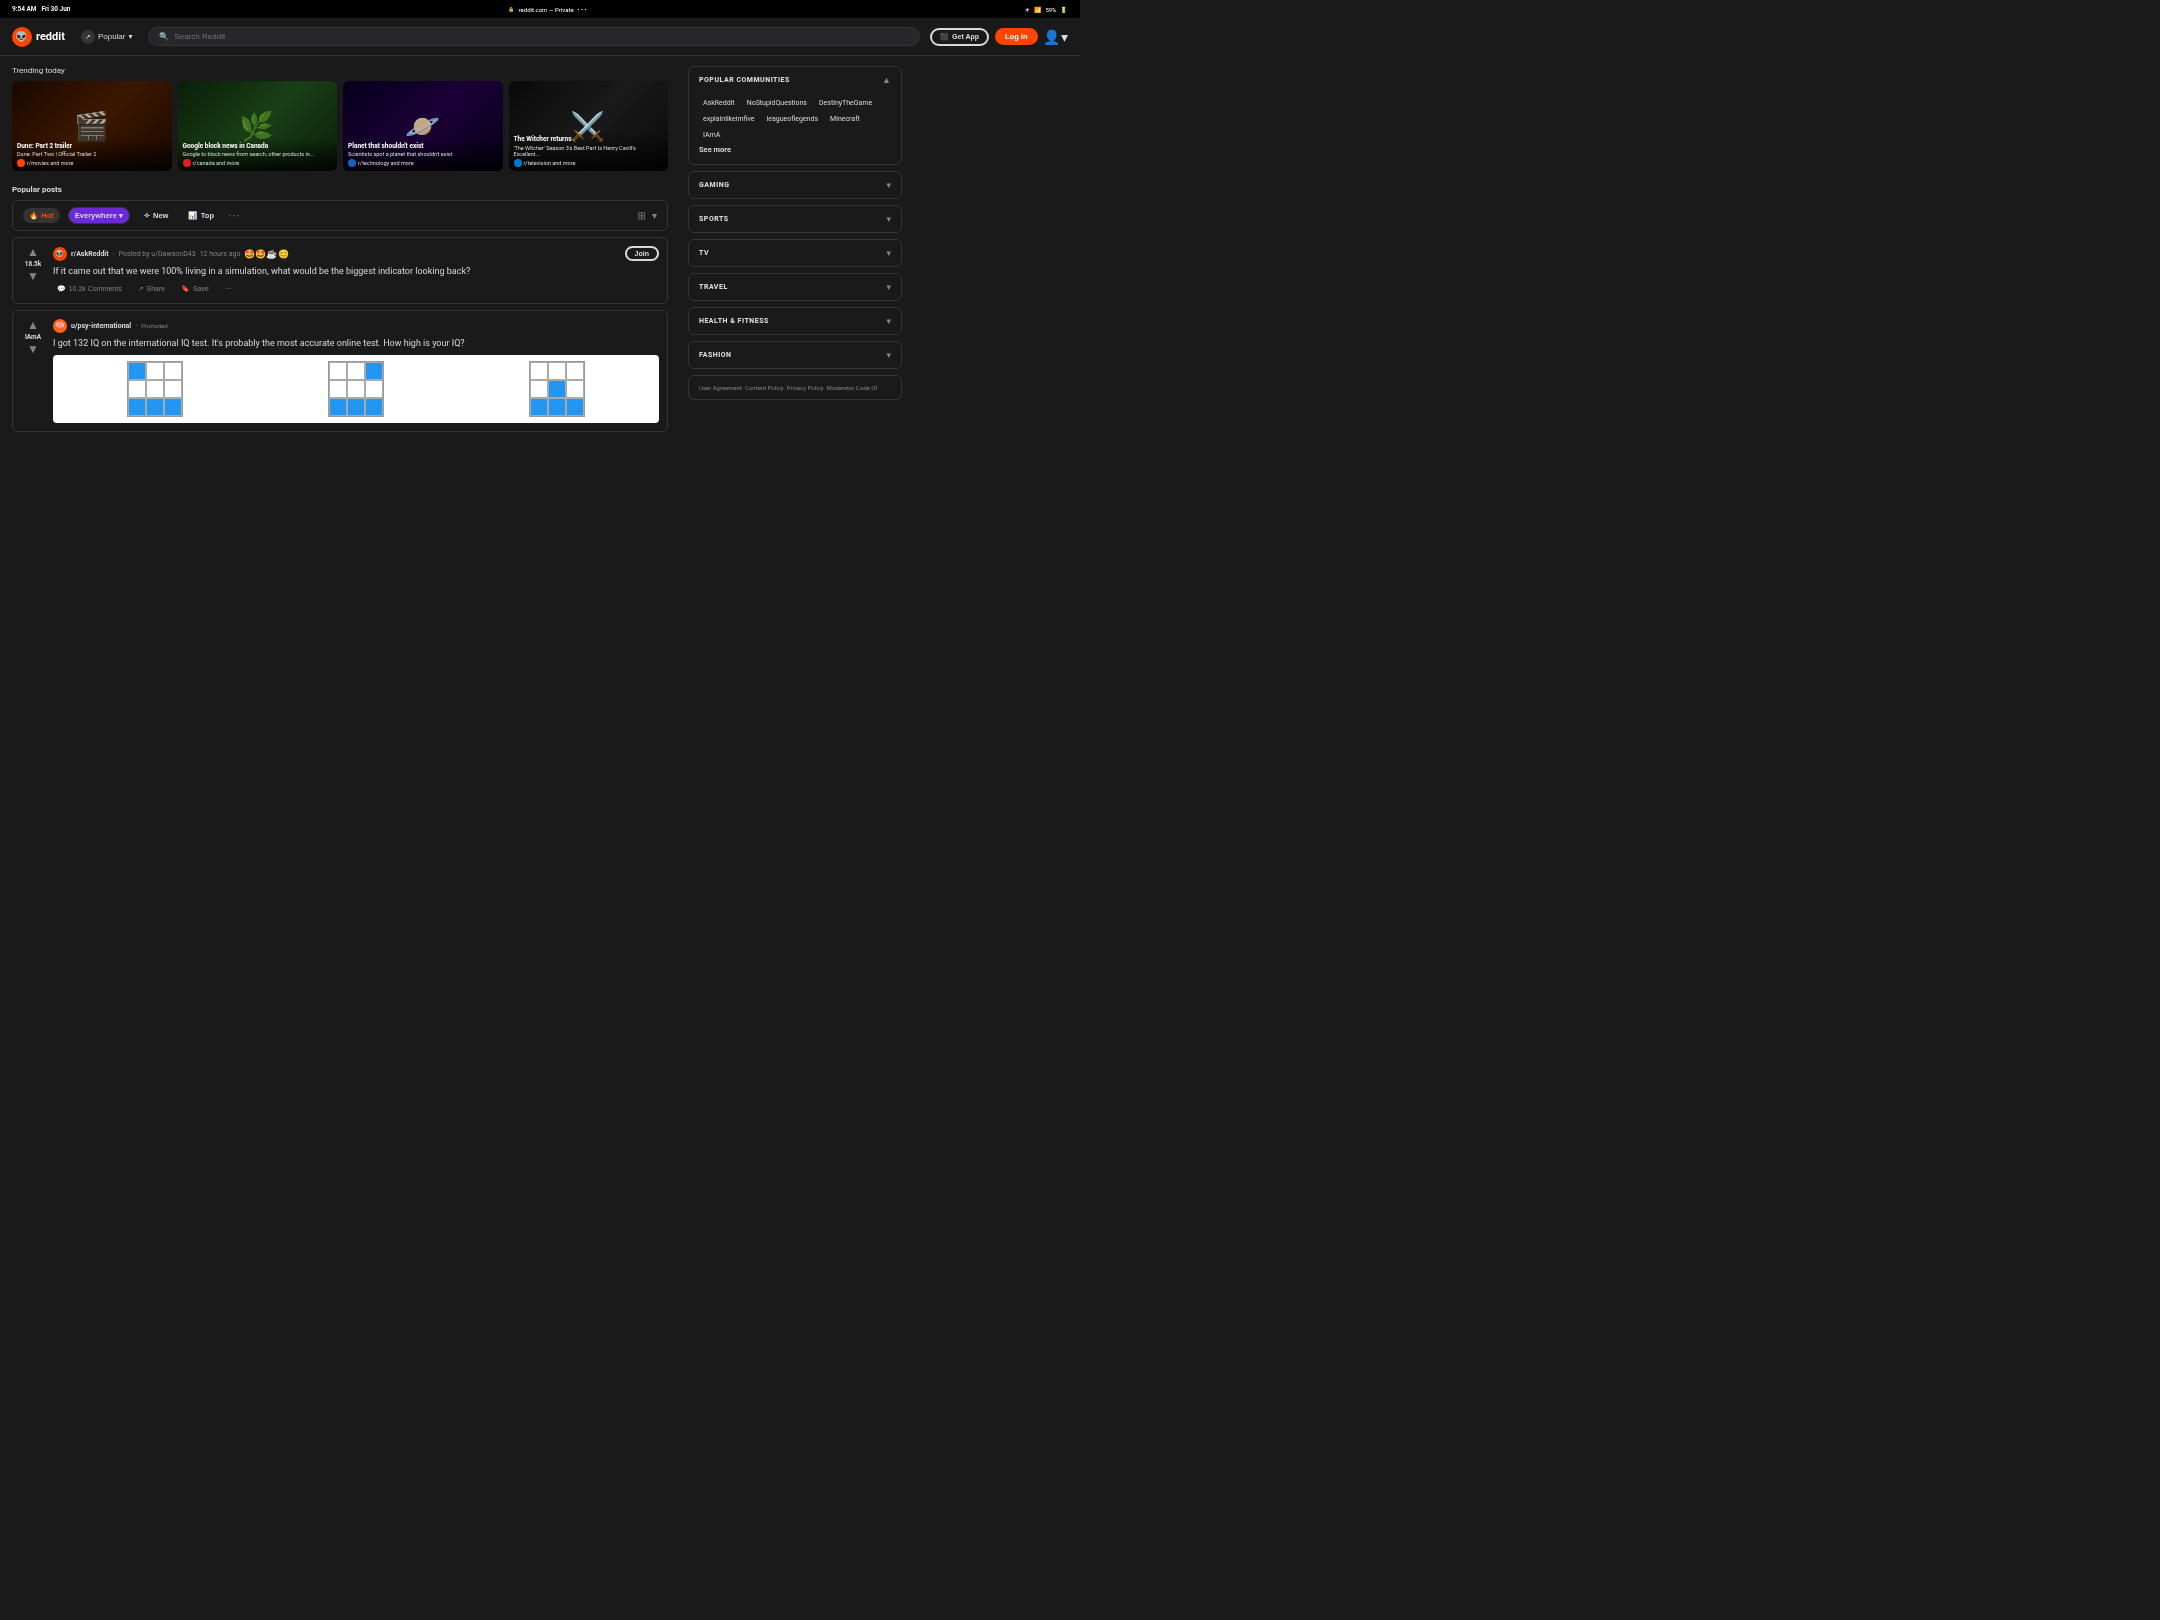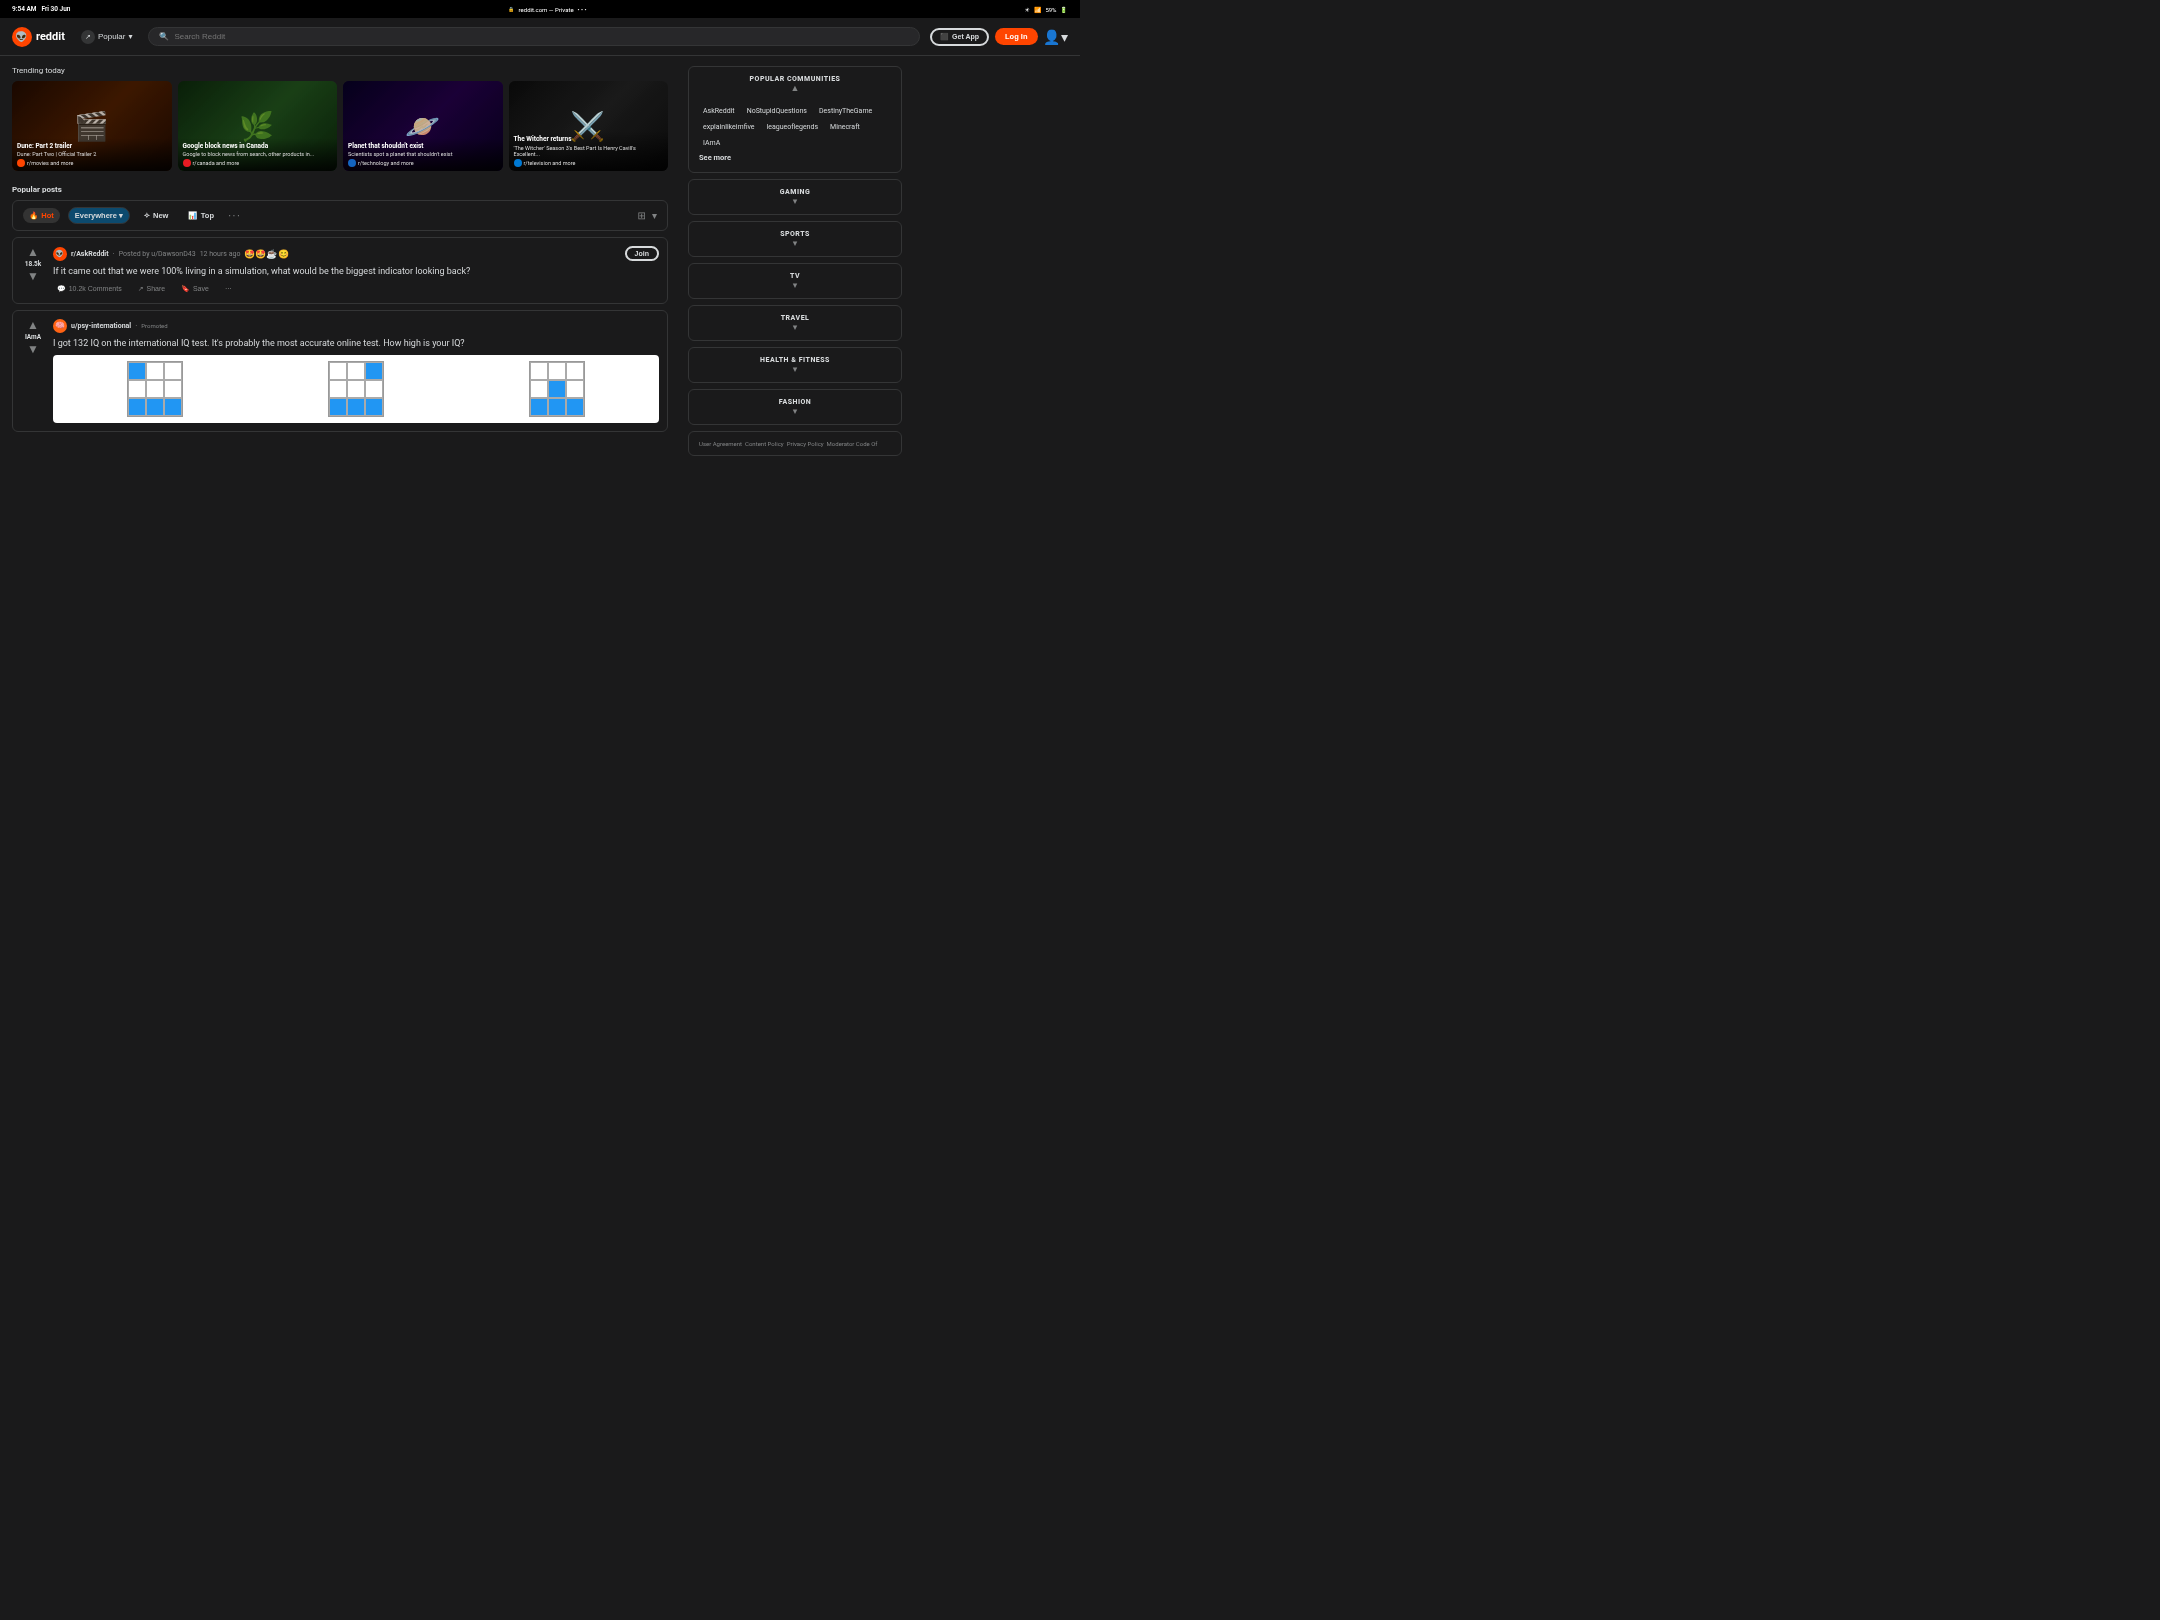--- a/index.html
+++ b/index.html
@@ -162,21 +162,21 @@
     .sort-left { display: flex; align-items: center; gap: 8px; }
     .sort-btn {
       display: flex; align-items: center; gap: 3px;
       background: transparent; border: none;
       color: #d7dadc; font-size: 7.5px; font-weight: 600; cursor: pointer;
       padding: 3px 6px; border-radius: 20px;
     }
     .sort-btn.active { background: #333; }
     .everywhere-btn {
       display: flex; align-items: center; gap: 2px;
-      background: #0c4a6e; border: 1px solid #343536;
+      background: #6d28d9; border: 1px solid #343536;
       color: #d7dadc; font-size: 7.5px; font-weight: 600;
       padding: 3px 6px; border-radius: 20px; cursor: pointer;
     }
     .sort-right { display: flex; align-items: center; gap: 6px; }
     .view-btn {
       background: transparent; border: none;
       color: #818384; font-size: 10px; cursor: pointer;
     }
     .more-btn {
       background: transparent; border: none;
@@ -275,21 +275,20 @@
       background: #1a1a1b;
       border: 1px solid #343536;
       border-radius: 6px;
       margin-bottom: 6px;
       overflow: hidden;
     }
     .sidebar-section-header {
       display: flex; align-items: center; justify-content: space-between;
       padding: 8px 10px;
       cursor: pointer;
-      flex-direction: column;
     }
     .sidebar-section-title {
       font-size: 7px; font-weight: 800; color: #d7dadc;
       letter-spacing: 0.5px; text-transform: uppercase;
     }
     .expand-icon { color: #818384; font-size: 9px; }
     .communities-body { padding: 4px 10px 8px; }
     .communities-grid {
       display: flex; flex-wrap: wrap; gap: 4px;
     }

